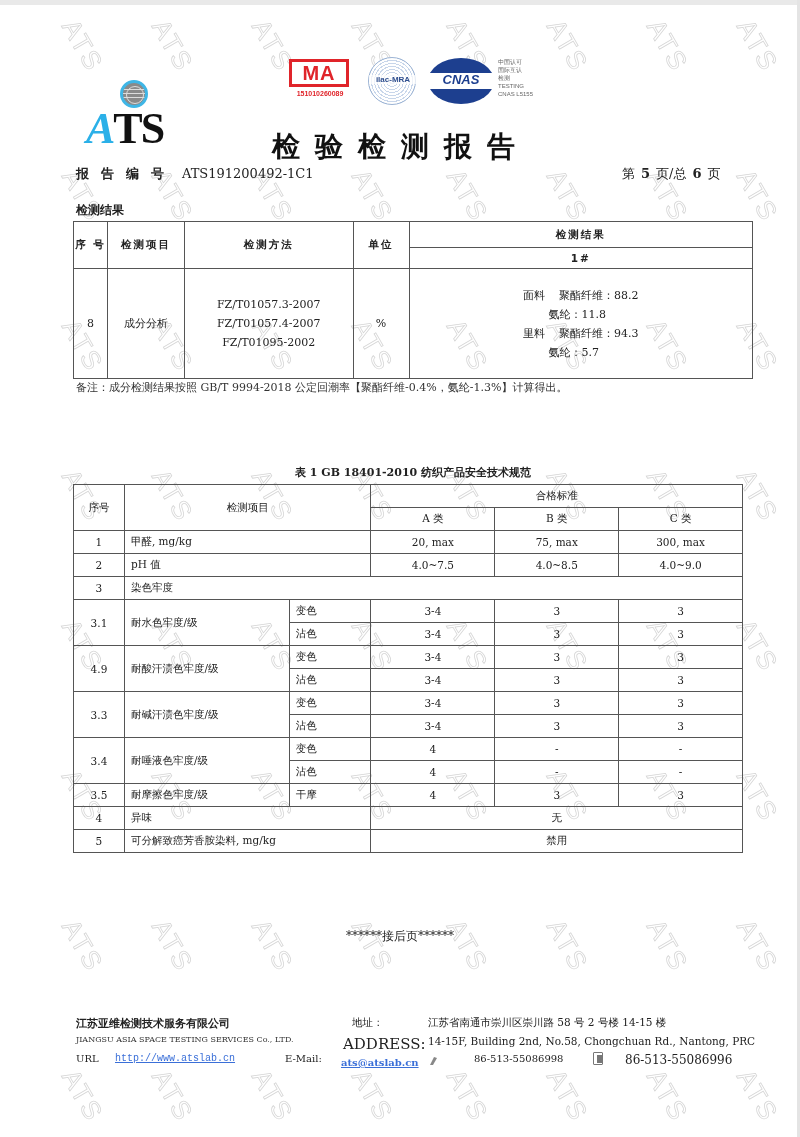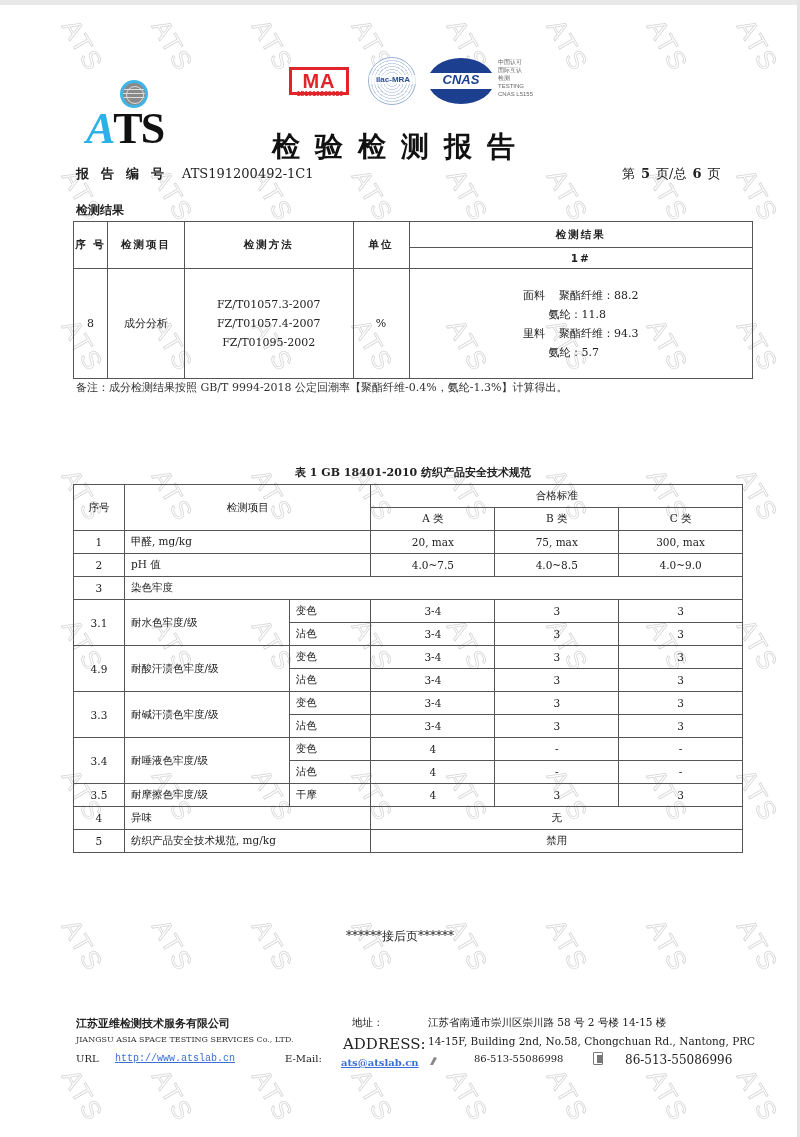--- a/index.html
+++ b/index.html
@@ -11,21 +11,21 @@
   .abs{position:absolute;}
   
   .ats-logo{left:86px;top:80px;width:110px;height:70px;}
   .globe{position:absolute;left:34px;top:0;width:28px;height:28px;border-radius:50%;background:#8a8a8a;border:3px solid #3fb6e6;box-sizing:border-box;overflow:hidden;}
   .globe::before{content:"";position:absolute;left:3px;top:3px;width:16px;height:16px;border:1px solid #ddd;border-radius:50%;}
   .globe::after{content:"";position:absolute;left:0;top:10px;width:22px;height:1px;background:#ddd;box-shadow:0 -4px 0 #ddd,0 4px 0 #ddd;}
   .ats-letters{position:absolute;left:0;top:28px;font-family:"Liberation Serif",serif;font-weight:bold;font-size:44px;line-height:42px;letter-spacing:-2px;}
   .ats-letters .a{color:#2bb0e8;font-style:italic;}
   .ats-letters .ts{color:#111;}
   .cma{left:287px;top:57px;width:66px;height:48px;}
-  .cma-box{position:absolute;left:2px;top:2px;width:60px;height:28px;border:3px solid #e0242a;border-radius:0;box-sizing:border-box;color:#e0242a;font-family:"Liberation Sans",sans-serif;font-weight:bold;font-size:20px;line-height:22px;text-align:center;letter-spacing:1px;margin-top:8px;}
+  .cma-box{position:absolute;left:2px;top:2px;width:60px;height:28px;border:3px solid #e0242a;border-radius:0;box-sizing:border-box;color:#e0242a;font-family:"Liberation Sans",sans-serif;font-weight:bold;font-size:20px;line-height:22px;text-align:center;letter-spacing:1px;}
   .cma-num{position:absolute;left:0;top:33px;width:66px;text-align:center;font-family:"Liberation Sans",sans-serif;font-size:7px;color:#e0242a;font-weight:bold;}
   .ilac{left:368px;top:57px;width:48px;height:48px;border-radius:50%;border:1px solid #9bb3d4;box-sizing:border-box;background:repeating-radial-gradient(circle at 50% 50%,#fff 0 2px,#c8d6ea 2px 3px);}
   .ilac span{position:absolute;left:0;top:17px;width:48px;text-align:center;font-family:"Liberation Sans",sans-serif;font-size:8px;font-weight:bold;color:#2f4f8f;background:rgba(255,255,255,.7);}
   .cnas{left:428px;top:58px;width:66px;height:46px;border-radius:50%;background:#1d3f8f;}
   .cnas::before{content:"";position:absolute;left:-2px;top:15px;width:70px;height:16px;background:#fff;}
   .cnas span{position:absolute;left:0;top:12px;width:66px;text-align:center;font-family:"Liberation Sans",sans-serif;font-style:italic;font-weight:bold;font-size:13px;color:#1d3f8f;line-height:20px;}
   .cnas-text{left:498px;top:58px;font-family:"Liberation Sans",sans-serif;font-size:6px;line-height:8px;color:#666;}
   .title{left:272px;top:128px;font-family:"DejaVu Sans",sans-serif;font-size:28px;letter-spacing:15px;color:#111;font-weight:bold;}
   .report-no{left:76px;top:165px;font-size:13px;color:#222;}
   .report-no .lbl{font-family:"DejaVu Sans",sans-serif;font-weight:bold;letter-spacing:12px;margin-right:6px;}
@@ -317,21 +317,21 @@
     <td>3</td>
     <td>3</td>
   </tr>
   <tr>
     <td>4</td>
     <td colspan="2" class="left">异味</td>
     <td colspan="3">无</td>
   </tr>
   <tr>
     <td>5</td>
-    <td colspan="2" class="left">纺织产品安全技术规范, mg/kg</td>
+    <td colspan="2" class="left">可分解致癌芳香胺染料, mg/kg</td>
     <td colspan="3">禁用</td>
   </tr>
 </tbody>
   </table>
 
 <div class="abs cont">******接后页******</div>
 
 <div class="abs company-cn">江苏亚维检测技术服务有限公司</div>
 <div class="abs company-en">JIANGSU ASIA SPACE TESTING SERVICES Co., LTD.</div>
 <div class="abs url-lbl">URL</div>

